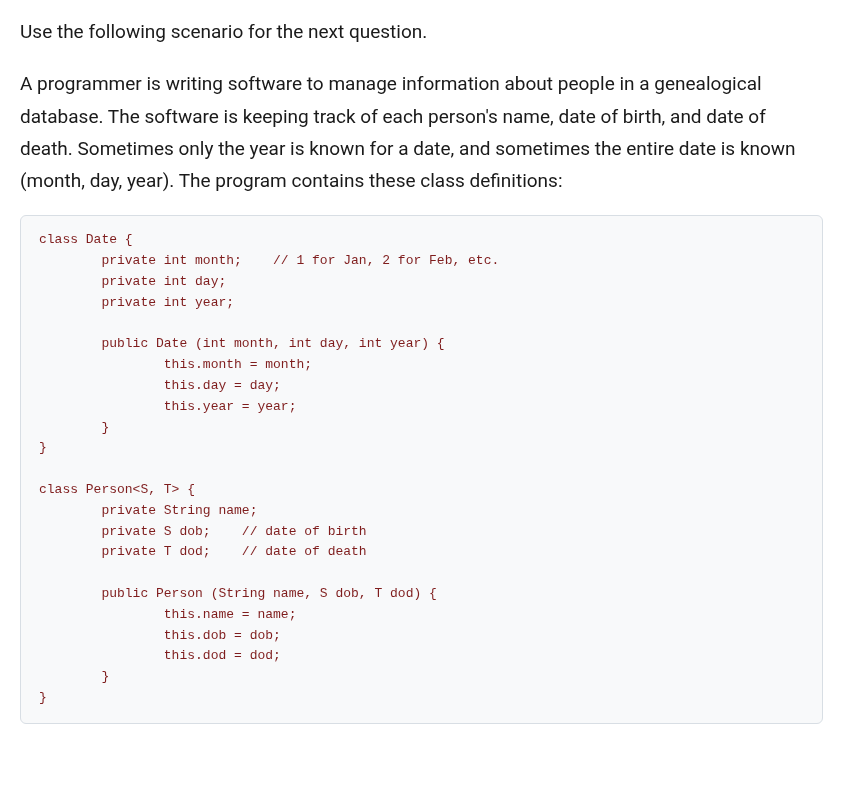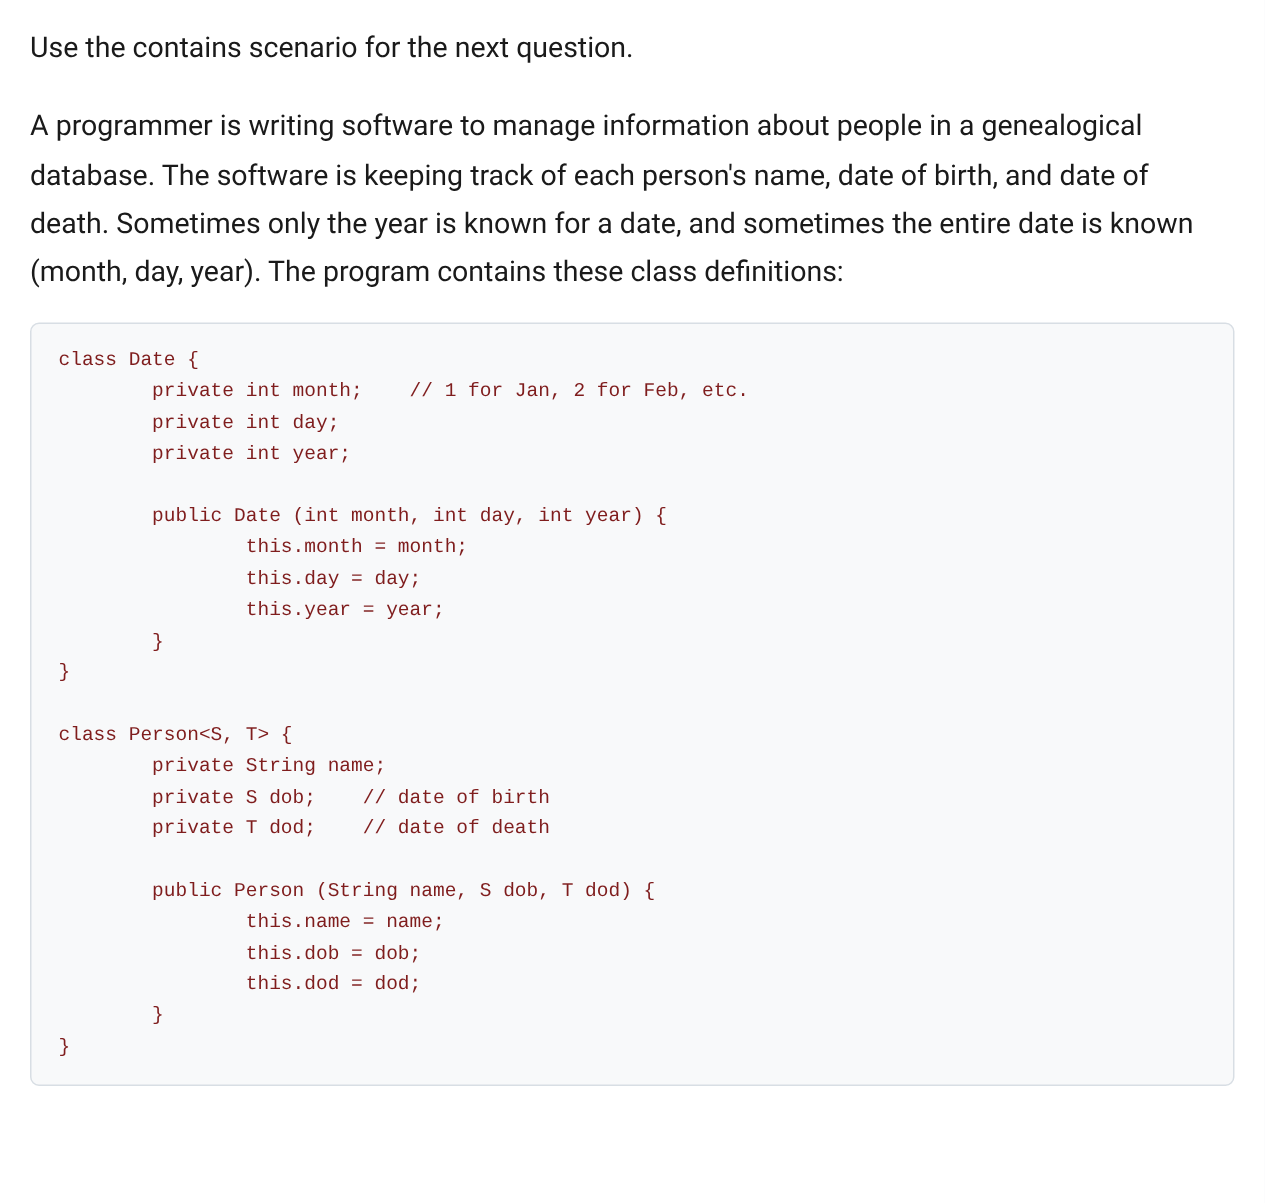--- a/index.html
+++ b/index.html
@@ -32,21 +32,21 @@
       line-height: 1.6;
       white-space: pre;
       color: #7f1d1d;
       overflow-x: auto;
       margin-top: 10px;
     }
   </style>
 </head>
 <body>
 
-<p class="intro">Use the contains scenario for the next question.</p>
+<p class="intro">Use the following scenario for the next question.</p>
 
 <p class="paragraph">A programmer is writing software to manage information about people in a genealogical database. The software is keeping track of each person's name, date of birth, and date of death. Sometimes only the year is known for a date, and sometimes the entire date is known (month, day, year). The program contains these class definitions:</p>
 
 <div class="code-block">class Date {
         private int month;    // 1 for Jan, 2 for Feb, etc.
         private int day;
         private int year;
 
         public Date (int month, int day, int year) {
                 this.month = month;

